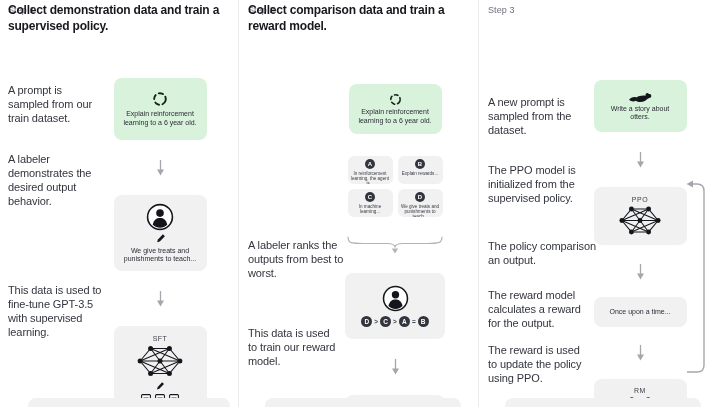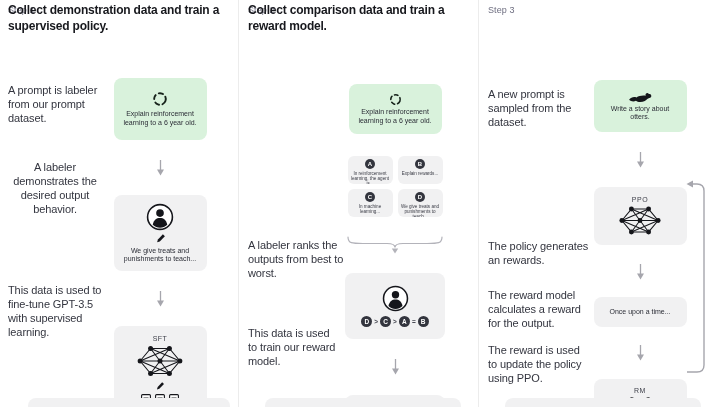--- a/index.html
+++ b/index.html
@@ -42,22 +42,22 @@
 </style>
 </head>
 <body>
 
 <div class="stage">
 
   <div class="col" style="left:0;width:237px;">
     <div class="step-label">Step 1</div>
     <div class="title" style="width:224px;">Collect demonstration data and train a supervised policy.</div>
 
-    <div class="caption" style="top:83px;left:8px;width:94px;">A prompt is labeler from our prompt dataset.</div>
-    <div class="caption" style="top:160px;left:8px;width:94px;text-align:center;">A labeler demonstrates the desired output behavior.</div>
+    <div class="caption" style="top:83px;left:8px;width:94px;">A prompt is sampled from our train dataset.</div>
+    <div class="caption" style="top:152px;left:8px;width:94px;">A labeler demonstrates the desired output behavior.</div>
     <div class="caption" style="top:283px;left:8px;width:102px;">This data is used to fine-tune GPT-3.5 with supervised learning.</div>
 
     <div class="flow" style="left:112px;top:78px;width:96px;">
       <div class="box green" style="height:62px;">
         <svg width="16" height="16" viewBox="0 0 16 16">
           <circle cx="8" cy="8" r="5.8" fill="none" stroke="#16221a" stroke-width="1.9" stroke-dasharray="4.4 3.4" stroke-linecap="round" transform="rotate(20 8 8)"></circle>
         </svg>
         <div class="box-text" style="width:80px;">Explain reinforcement learning to a 6 year old.</div>
       </div>
 
@@ -224,22 +224,23 @@
     </div>
 
     <div class="strip" style="left:25px;width:196px;"></div>
   </div>
 
   <div class="divider" style="left:478px;"></div>
 
   <div class="col" style="left:480px;width:240px;">
     <div class="step-label">Step 3</div>
 
-    <div class="caption" style="top:87px;left:8px;width:88px;">A new prompt is sampled from the dataset.</div>
-    <div class="caption" style="top:239px;left:8px;width:108px;">The policy generates an rewards.</div>
+    <div class="caption" style="top:95px;left:8px;width:88px;">A new prompt is sampled from the dataset.</div>
+    <div class="caption" style="top:163px;left:8px;width:104px;">The PPO model is initialized from the supervised policy.</div>
+    <div class="caption" style="top:239px;left:8px;width:108px;">The policy comparison an output.</div>
     <div class="caption" style="top:288px;left:8px;width:104px;">The reward model calculates a reward for the output.</div>
     <div class="caption" style="top:343px;left:8px;width:100px;">The reward is used to update the policy using PPO.</div>
 
     <div class="flow" style="left:112px;top:80px;width:96px;">
       <div class="box green" style="height:52px;">
         <svg width="24" height="12" viewBox="0 0 26 13">
           <path d="M1.2,9.6 C3.2,11.4 6.2,11.8 8.6,10.6 C10.4,12.2 15.2,12.4 18.2,10.8 C20.6,9.6 21.4,8.0 23.0,7.7 C24.8,7.4 25.7,6.1 25.1,4.6 C24.7,3.5 23.6,3.0 22.6,3.3 C22.0,1.9 20.4,1.7 19.6,2.6 C18.9,3.3 18.8,4.2 19.3,5.1 C15.8,4.5 11.6,5.2 9.2,7.0 C6.2,6.0 3.2,6.8 1.2,9.6 Z" fill="#15161b"></path>
         </svg>
         <div class="box-text" style="width:60px;margin-top:2px;">Write a story about otters.</div>
       </div>

